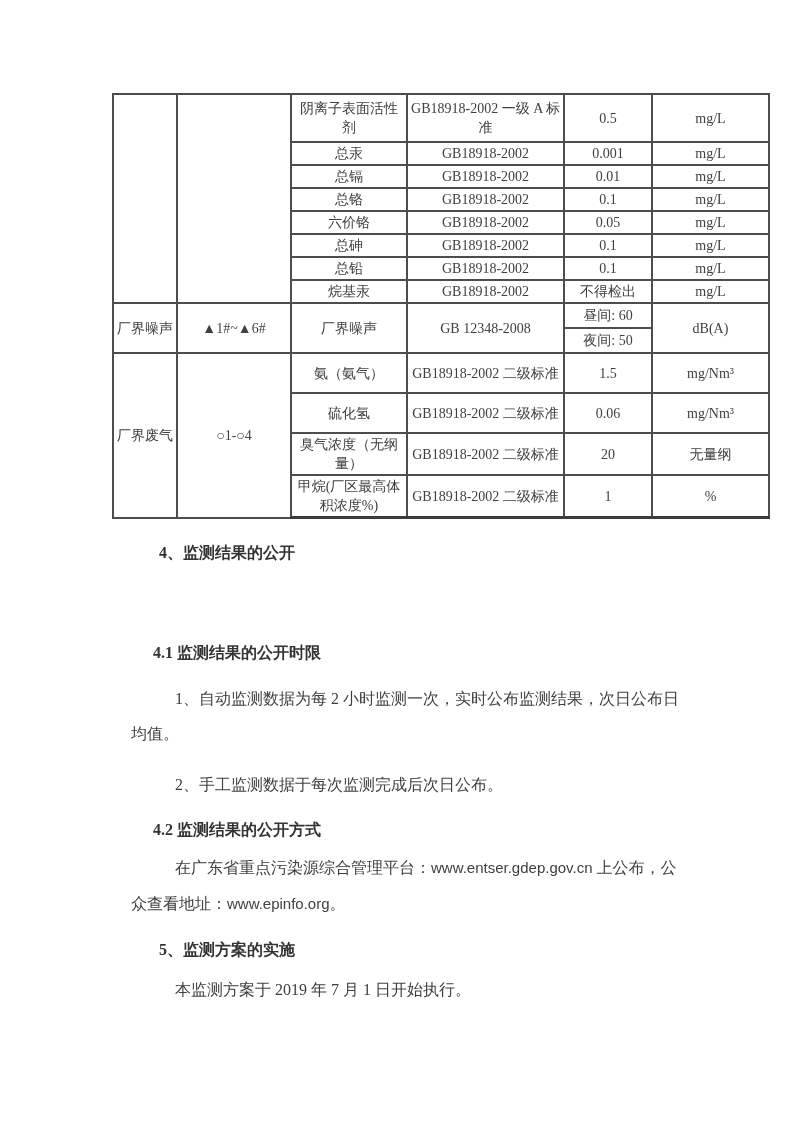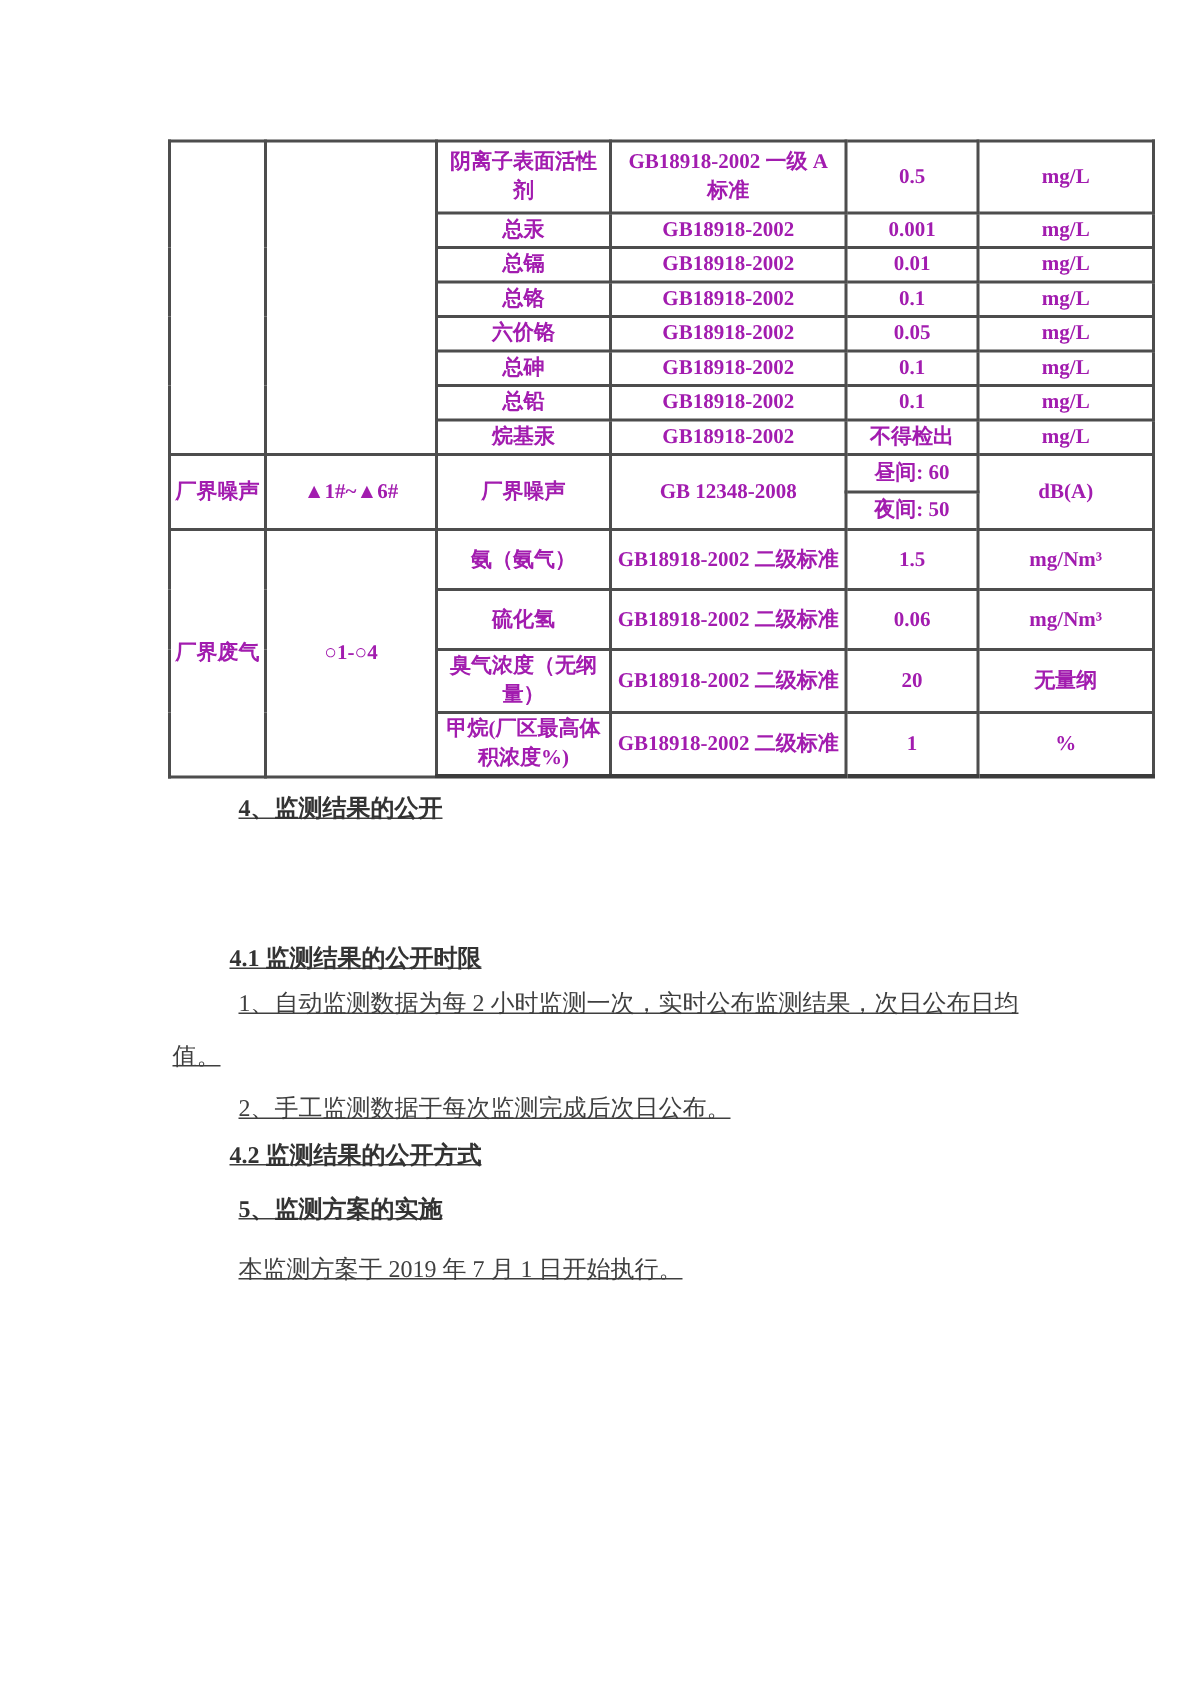--- a/index.html
+++ b/index.html
@@ -4,45 +4,45 @@
 <style>
   html,body { margin:0; padding:0; background:#ffffff; }
   .page {
     position:relative; width:800px; height:1131px; background:#fff;
     font-family:"Liberation Serif","DejaVu Serif",serif; color:#3a3a3a;
     overflow:hidden;
   }
   
   .doc-table {
     position:absolute; left:112px; top:93px;
-    border-collapse:collapse; table-layout:fixed; color:#a21caf;font-weight:bold;
+    border-collapse:collapse; table-layout:fixed; color:#404040;
   }
   .doc-table td {
     border:2px solid #4d4d4d;
     text-align:center; vertical-align:middle;
     font-size:14px; line-height:19px; padding:1px 3px;
     word-break:break-word;
   }
   .doc-table tr.last td { border-bottom:3px solid #3c3c3c; }
   .doc-table td.thick-top { border-top:2.5px solid #444; }
   .h48 { height:48px; }
   .h22 { height:22px; }
   .h25 { height:25px; }
   .h40 { height:40px; }
   
   .content {
-    position:absolute; left:115px; top:528px; width:585px;
-    font-size:16px; color:#3f3f3f;text-decoration:underline;
+    position:absolute; left:115px; top:541px; width:585px;
+    font-size:16px; color:#3f3f3f;
   }
   .heading {
     font-weight:bold; font-size:16px; line-height:24px;
     margin:0; padding-left:44px; color:#333;
   }
   .heading.sub { padding-left:38px; }
-  .para { margin:0; line-height:35px; }
+  .para { margin:16px; line-height:35px; }
   .para.indent { text-indent:44px; }
   .para .line1 { display:block; text-indent:44px; }
   .para .line2 { display:block; text-indent:0; }
   .url { font-family:"Liberation Sans","DejaVu Sans",sans-serif; font-size:15px; }
   #s41-title { margin-top:76px; }
   #p-group  { margin-top:0; }
   #s42-title { margin-top:2px; }
   #s42-p1 { margin-top:8px; line-height:36px; }
   #s5-title { margin-top:12px; }
   #s5-p1 { margin-top:10px; }
@@ -160,19 +160,20 @@
 
     <p class="heading sub" id="s41-title">4.1 监测结果的公开时限</p>
 
     <div id="p-group">
       <p class="para indent">1、自动监测数据为每 2 小时监测一次，实时公布监测结果，次日公布日均值。</p>
       <p class="para indent">2、手工监测数据于每次监测完成后次日公布。</p>
     </div>
 
     <p class="heading sub" id="s42-title">4.2 监测结果的公开方式</p>
 
+    <p class="para indent" id="s42-p1"><span>在广东省重点污染源综合管理平台：</span><span class="url">www.entser.gdep.gov.cn</span><span> 上公布，公众查看地址：</span><span class="url">www.epinfo.org</span><span>。</span></p>
 
     <p class="heading" id="s5-title">5、监测方案的实施</p>
 
     <p class="para indent" id="s5-p1">本监测方案于 2019 年 7 月 1 日开始执行。</p>
   </div>
 
 </div>
 
 </body></html>

